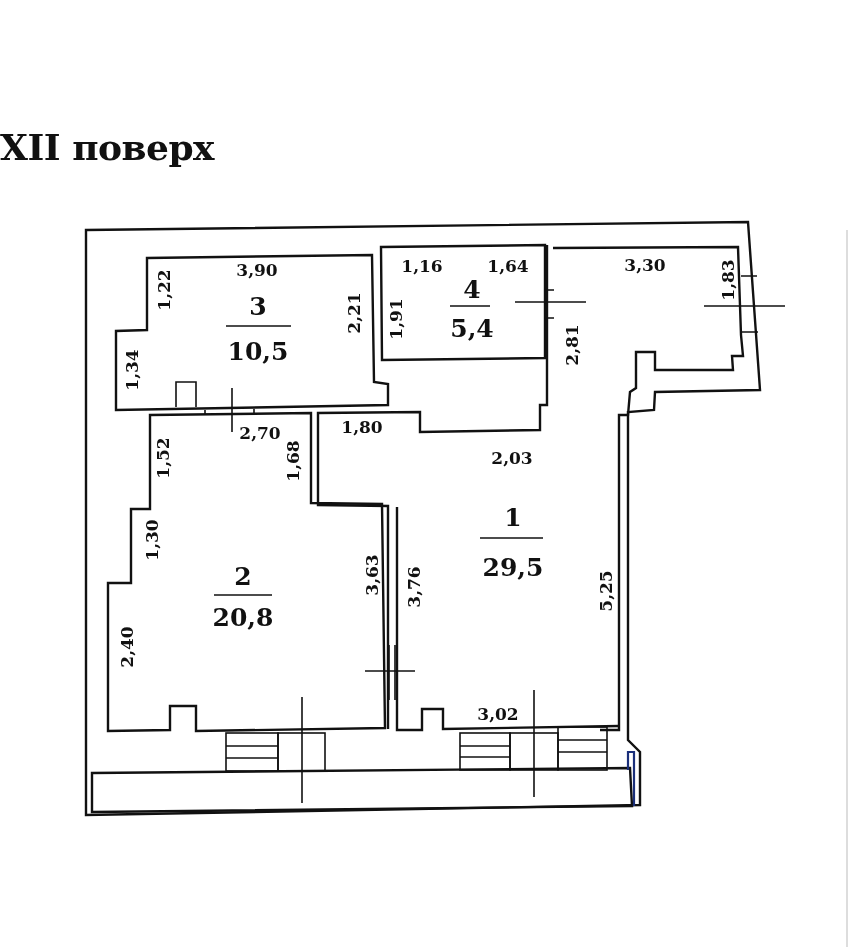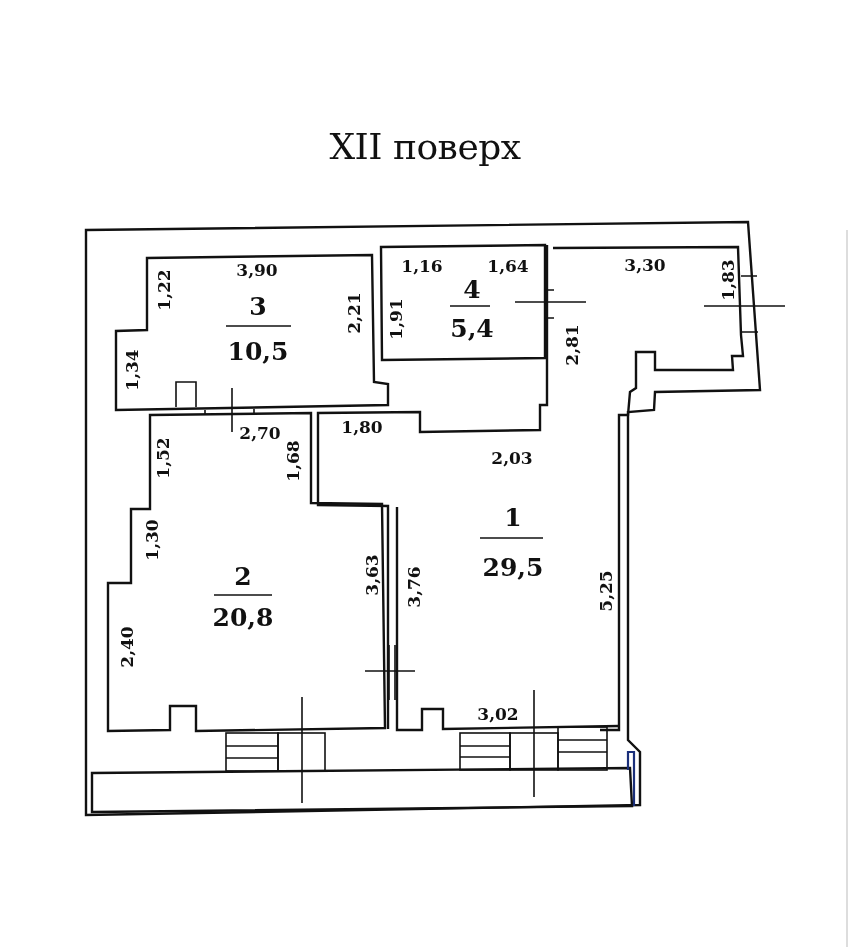--- a/index.html
+++ b/index.html
@@ -1,19 +1,19 @@
 <!DOCTYPE html>
 <html><head>
   <meta charset="utf-8">
   <style>
     html, body { margin: 0; padding: 0; background: #ffffff; }
     body { width: 850px; height: 947px; position: relative; overflow: hidden; }
     .title {
-      position: absolute; left: 0; top: 126px; width: 850px; text-align: center;
-      font-family: "DejaVu Serif", serif; font-weight: 400; font-size: 36px;
+      position: absolute; left: 0; top: 126px; width: 850px; 
+      font-family: "DejaVu Serif", serif; font-weight: 700; font-size: 36px;
       letter-spacing: -0.5px; color: #111;
     }
     svg { position: absolute; left: 0; top: 0; }
     .wall { fill: none; stroke: #111; stroke-width: 2.4; stroke-linejoin: miter; }
     .thin { fill: none; stroke: #111; stroke-width: 1.6; }
     .blue { fill: none; stroke: #1a2f7a; stroke-width: 2.2; }
     .dim { font-family: "DejaVu Serif", serif; font-weight: bold; font-size: 17px; fill: #111; }
     .rnum { font-family: "DejaVu Serif", serif; font-weight: bold; font-size: 25px; fill: #111; }
     .rarea { font-family: "DejaVu Serif", serif; font-weight: bold; font-size: 25px; fill: #111; }
     .edge { fill: none; stroke: #bbb; stroke-width: 1; }

